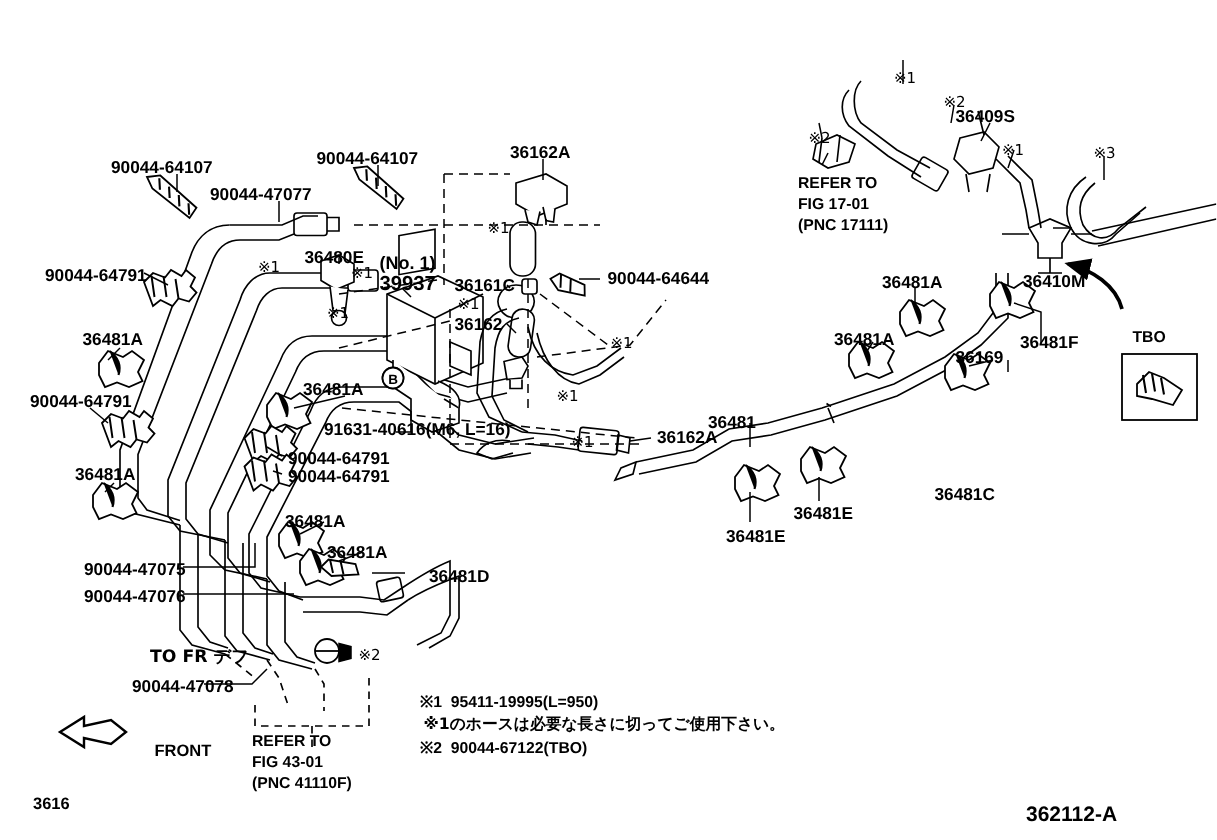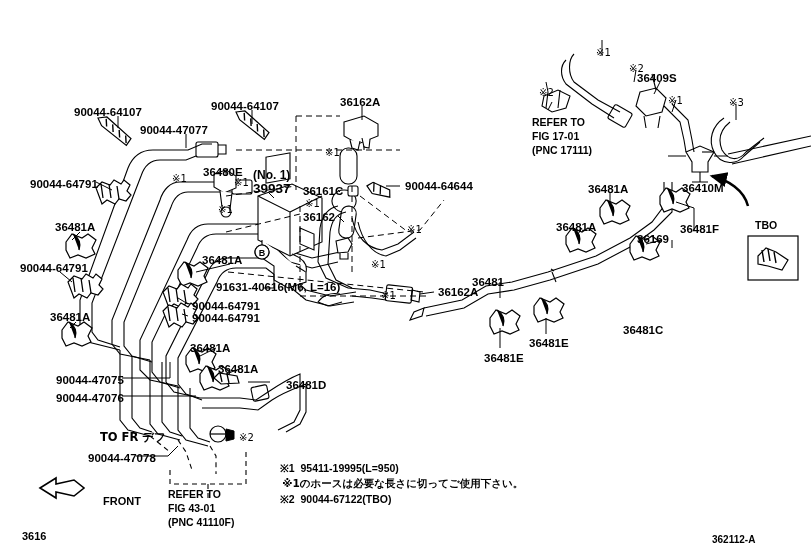--- a/index.html
+++ b/index.html
@@ -387,15 +387,15 @@
 
   <div class="refblk" style="left:755px;top:218px;">TBO</div>
 
   <div class="corner" style="left:103px;top:495px;">FRONT</div>
 
   <div class="note" style="left:280px;top:461px;">※1  95411-19995(L=950)</div>
   <div class="note jp" style="left:264px;top:476px;font-family:'DejaVu Sans',sans-serif;">     ※1のホースは必要な長さに切ってご使用下さい。</div>
   <div class="note" style="left:280px;top:492px;">※2  90044-67122(TBO)</div>
 
   <div class="corner" style="left:22px;top:530px;">3616</div>
-  <div class="corner" style="left:712px;top:534px;font-size:10px;">362112-A</div>
+  <div class="corner" style="left:684px;top:534px;font-size:14px;">362112-A</div>
 
 </div>
 
 </body></html>

